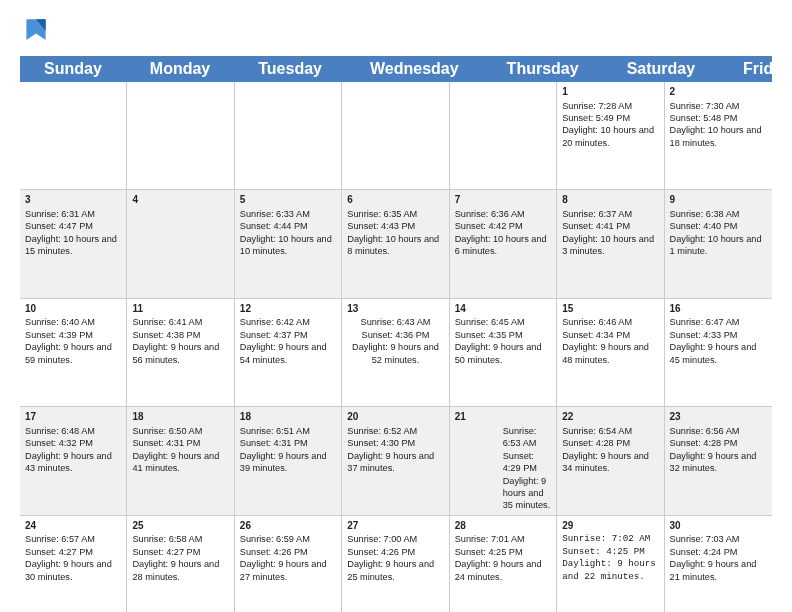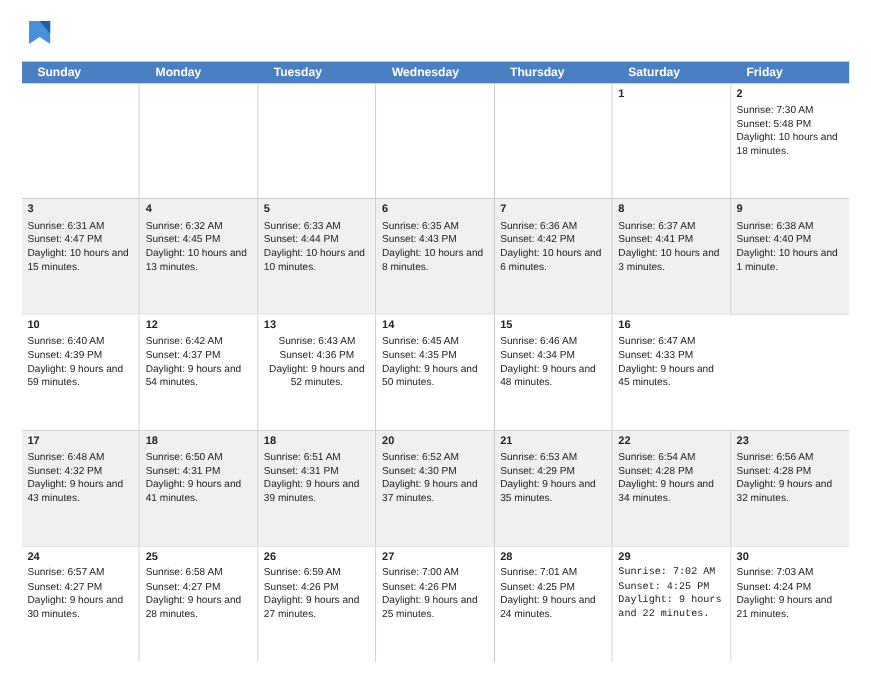--- a/index.html
+++ b/index.html
@@ -57,23 +57,23 @@
       display: flex;
       flex-direction: column;
     }
     .cal-header {
       display: grid;
       grid-template-columns: repeat(7, 1fr);
       background: #4a7fc1;
     }
     .cal-header-cell {
       color: #fff;
-      font-size: 11px;
+      font-size: 16px;
       font-weight: bold;
-      padding: 4px 14px;
+      padding: 4px 24px;
       text-align: left;
     }
     .cal-body {
       display: grid;
       grid-template-rows: repeat(5, 1fr);
       flex: 1;
     }
     .cal-row {
       display: grid;
       grid-template-columns: repeat(7, 1fr);
@@ -135,40 +135,40 @@
       </div>
     <div class="cal-body">
     <div class="cal-row">
           <div class="cal-cell empty"></div>
           <div class="cal-cell empty"></div>
           <div class="cal-cell empty"></div>
           <div class="cal-cell empty"></div>
           <div class="cal-cell empty"></div>
           <div class="cal-cell">
             <div class="day-num">1</div>
+            <div style="white-space: pre-line;">Sunrise: 7:28 AM
+Sunset: 5:49 PM
+Daylight: 10 hours and 20 minutes.</div>
           </div>
           <div class="cal-cell">
             <div class="day-num">2</div>
             <div style="white-space: pre-line;">Sunrise: 7:30 AM
 Sunset: 5:48 PM
 Daylight: 10 hours and 18 minutes.</div>
           </div>
         </div>
         <div class="cal-row">
           <div class="cal-cell">
             <div class="day-num">3</div>
             <div style="white-space: pre-line;">Sunrise: 6:31 AM
 Sunset: 4:47 PM
 Daylight: 10 hours and 15 minutes.</div>
           </div>
           <div class="cal-cell">
             <div class="day-num">4</div>
-            <div style="white-space: pre-line;">Sunrise: 6:32 AM
-Sunset: 4:45 PM
-Daylight: 10 hours and 13 minutes.</div>
           </div>
           <div class="cal-cell">
             <div class="day-num">5</div>
             <div style="white-space: pre-line;">Sunrise: 6:33 AM
 Sunset: 4:44 PM
 Daylight: 10 hours and 10 minutes.</div>
           </div>
           <div class="cal-cell">
             <div class="day-num">6</div>
             <div style="white-space: pre-line;">Sunrise: 6:35 AM
@@ -195,20 +195,26 @@
           </div>
         </div>
         <div class="cal-row">
           <div class="cal-cell">
             <div class="day-num">10</div>
             <div style="white-space: pre-line;">Sunrise: 6:40 AM
 Sunset: 4:39 PM
 Daylight: 9 hours and 59 minutes.</div>
           </div>
           <div class="cal-cell">
+            <div class="day-num">11</div>
+            <div style="white-space: pre-line;">Sunrise: 6:41 AM
+Sunset: 4:38 PM
+Daylight: 9 hours and 56 minutes.</div>
+          </div>
+          <div class="cal-cell">
             <div class="day-num">12</div>
             <div style="white-space: pre-line;">Sunrise: 6:42 AM
 Sunset: 4:37 PM
 Daylight: 9 hours and 54 minutes.</div>
           </div>
           <div class="cal-cell">
             <div class="day-num">13</div>
             <div style="white-space: pre-line; text-align: center;">Sunrise: 6:43 AM
 Sunset: 4:36 PM
 Daylight: 9 hours and 52 minutes.</div>
@@ -252,21 +258,21 @@
 Daylight: 9 hours and 39 minutes.</div>
           </div>
           <div class="cal-cell">
             <div class="day-num">20</div>
             <div style="white-space: pre-line;">Sunrise: 6:52 AM
 Sunset: 4:30 PM
 Daylight: 9 hours and 37 minutes.</div>
           </div>
           <div class="cal-cell">
             <div class="day-num">21</div>
-            <div style="white-space: pre-line;">Sunrise: 6:53 AM
+            <div style="white-space: pre-line; margin-left: 48px;">Sunrise: 6:53 AM
 Sunset: 4:29 PM
 Daylight: 9 hours and 35 minutes.</div>
           </div>
           <div class="cal-cell">
             <div class="day-num">22</div>
             <div style="white-space: pre-line;">Sunrise: 6:54 AM
 Sunset: 4:28 PM
 Daylight: 9 hours and 34 minutes.</div>
           </div>
           <div class="cal-cell">

